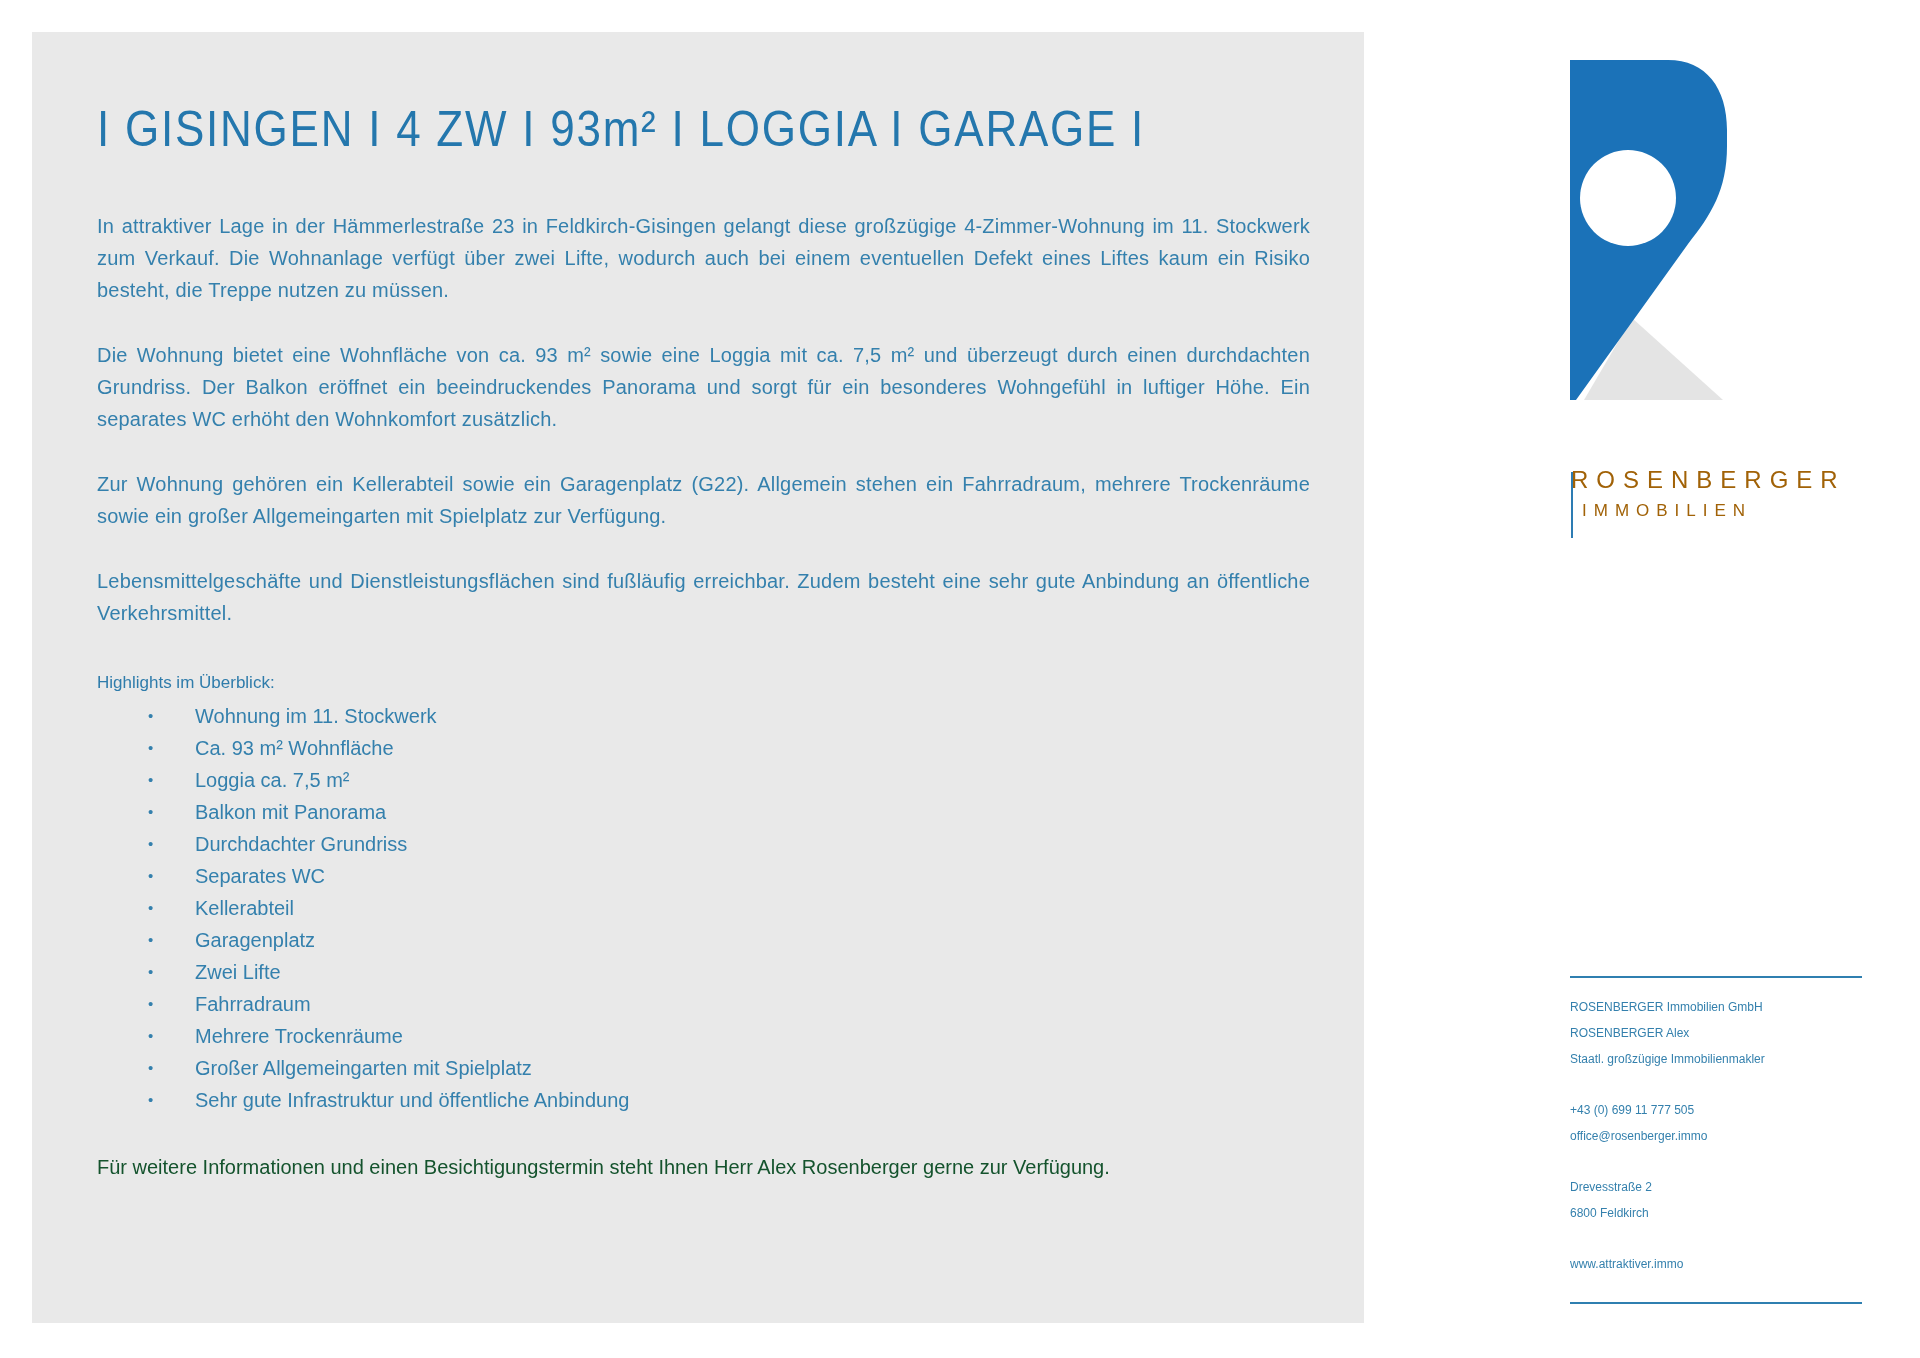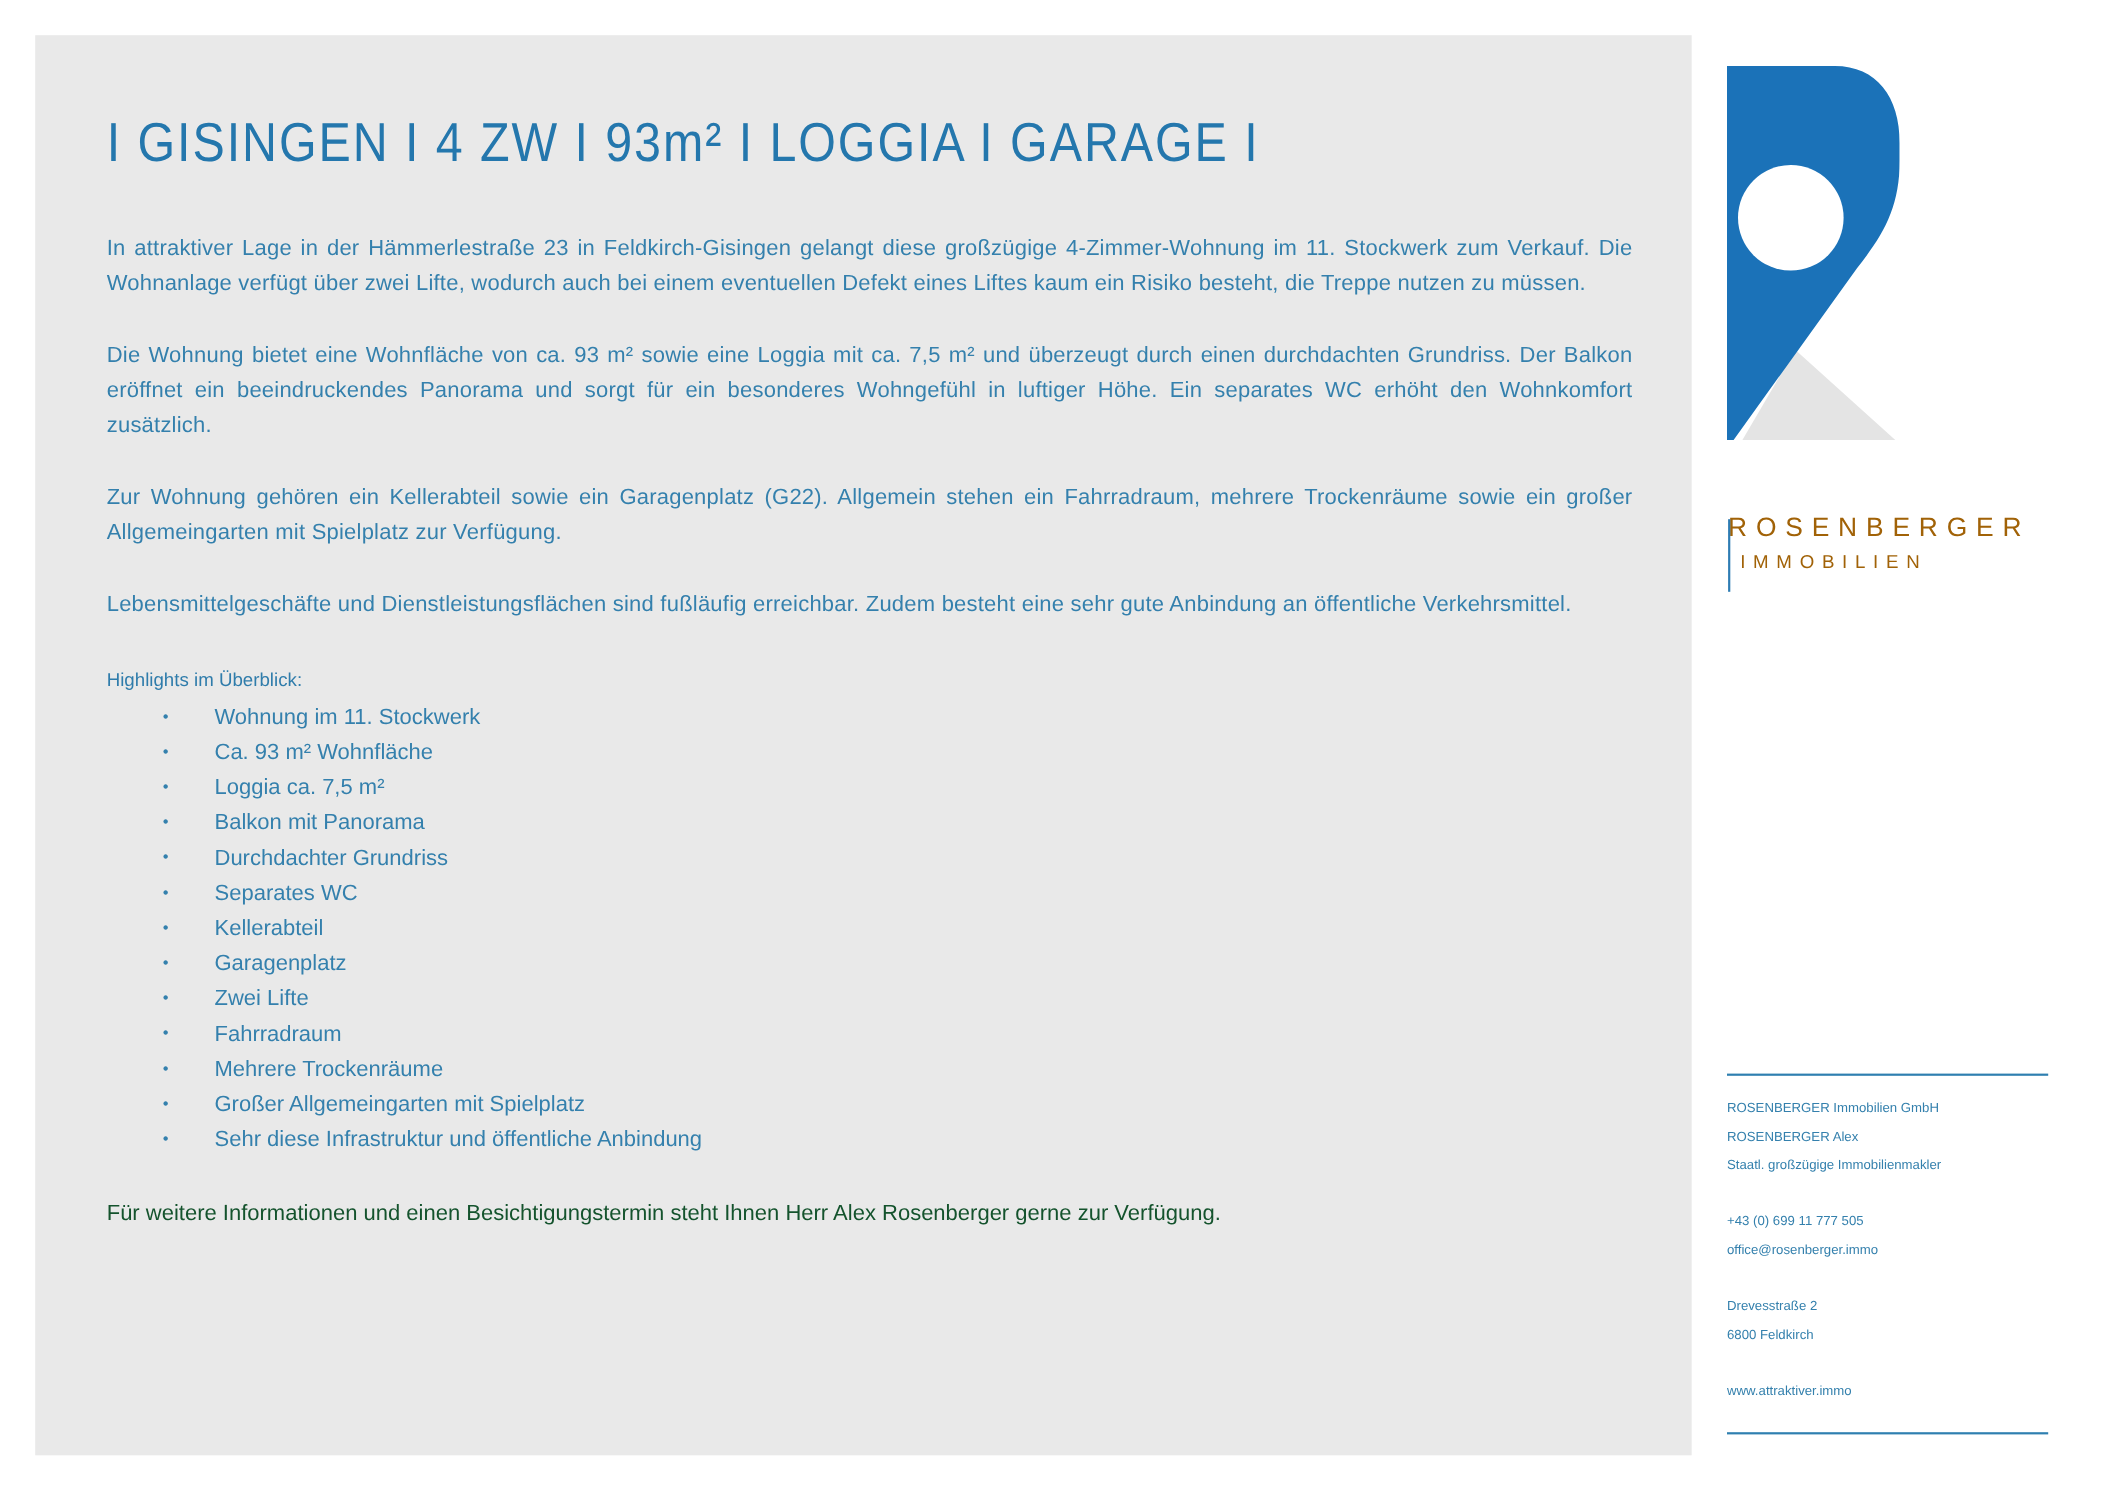--- a/index.html
+++ b/index.html
@@ -9,21 +9,21 @@
     font-family: "Liberation Sans", sans-serif;
     position: relative;
     overflow: hidden;
   }
   .page { position: absolute; inset: 0; background: #ffffff; }
 
   
   .content-box {
     position: absolute;
     left: 32px; top: 32px;
-    width: 1506px; height: 1291px;
+    width: 1332px; height: 1291px;
     background: #e9e9e9;
     padding: 68px 54px 0 65px;
     color: #3480ad;
   }
   .title {
     font-size: 50px;
     font-weight: 400;
     letter-spacing: 2px;
     color: #2477ad;
     white-space: nowrap;
@@ -181,21 +181,21 @@
       <li>
           <span class="dot">•</span>
           <span>Mehrere Trockenräume</span>
         </li>
       <li>
           <span class="dot">•</span>
           <span>Großer Allgemeingarten mit Spielplatz</span>
         </li>
       <li>
           <span class="dot">•</span>
-          <span>Sehr diese Infrastruktur und öffentliche Anbindung</span>
+          <span>Sehr gute Infrastruktur und öffentliche Anbindung</span>
         </li>
     </ul>
 
     <p class="closing">Für weitere Informationen und einen Besichtigungstermin steht Ihnen Herr Alex Rosenberger gerne zur Verfügung.</p>
   </div>
 
   <div class="sidebar">
 
     <svg class="logo" viewBox="0 0 157 340" aria-hidden="true">
       <path d="M62,258 L153,340 L14,340 Z" fill="#e4e4e4"></path>

